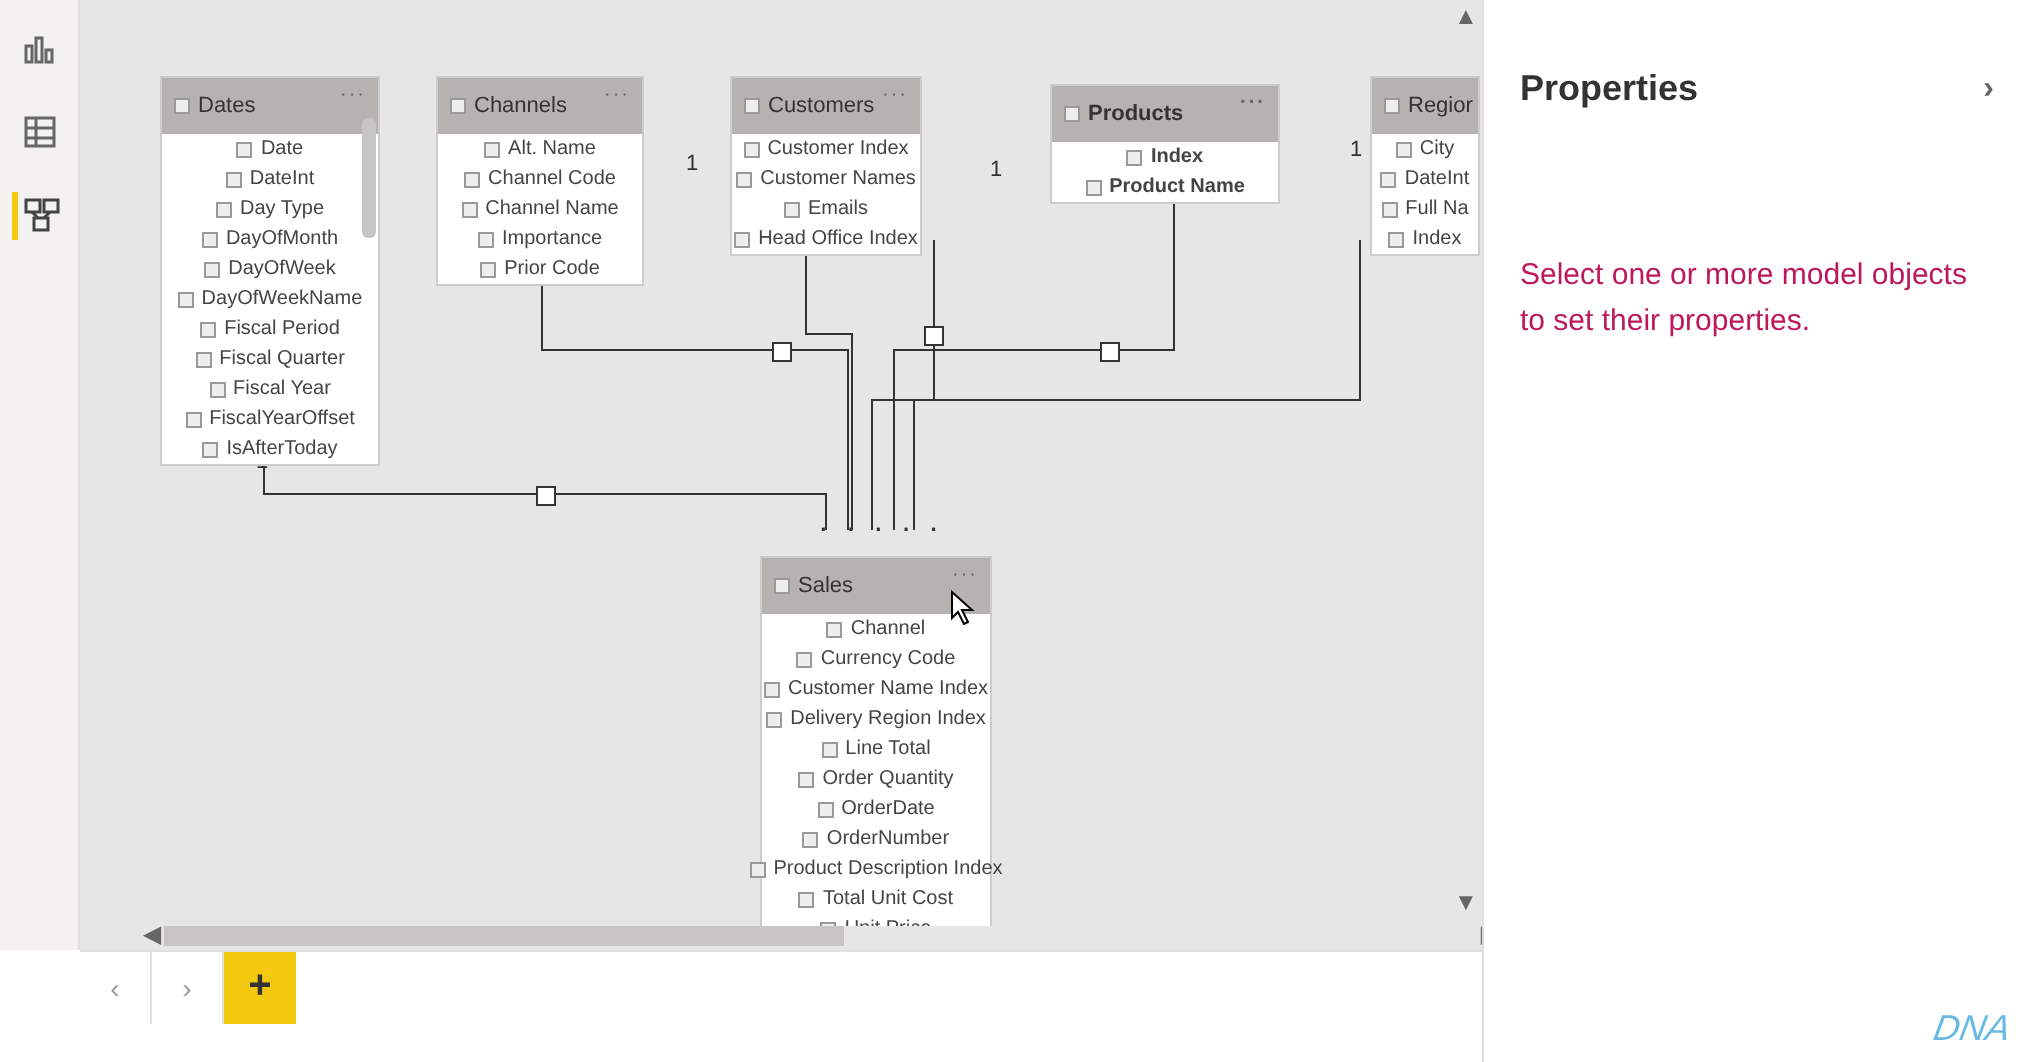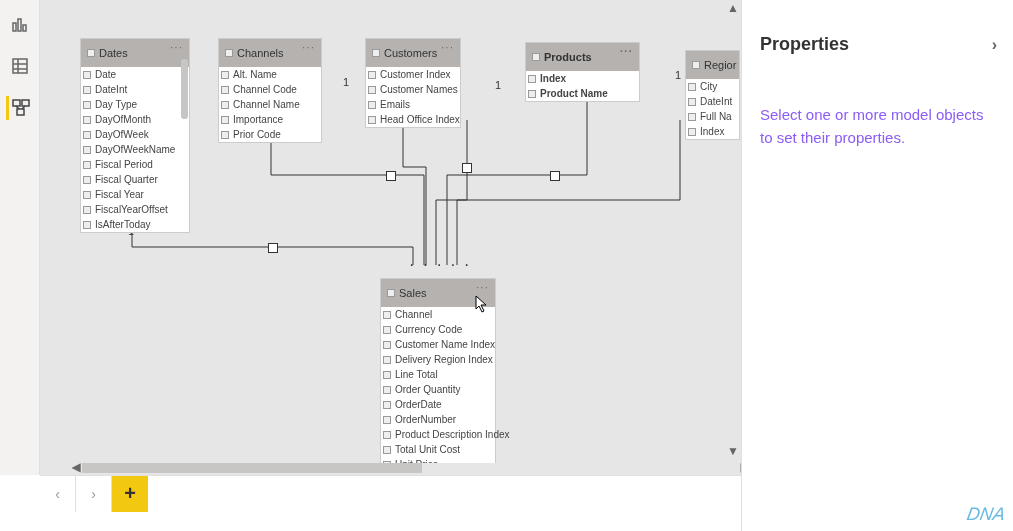--- a/index.html
+++ b/index.html
@@ -67,26 +67,27 @@
     }
     .table-header .dots {
       position: absolute;
       right: 6px;
       top: 3px;
       color: #666;
       letter-spacing: 1px;
       font-size: 10px;
     }
     .table-field {
-      padding: 2px 2px;
+      padding: 2px 20px;
       display: flex;
       align-items: center;
       gap: 4px;
       border-bottom: 0;
       white-space: nowrap;
+      justify-content: center;
     }
     .field-icon {
       display: inline-block;
       width: 8px; height: 8px;
       border: 1px solid #999;
       background: #eee;
       flex-shrink: 0;
     }
     .tbl-scrollbar {
       position: absolute;
@@ -219,23 +220,23 @@
       position: relative;
     }
     .props-chevron {
       position: absolute;
       right: -2px;
       top: 2px;
       font-size: 16px;
       color: #666;
     }
     .props-message {
-      margin-top: 49px;
+      margin-top: 72px;
       font-size: 15px;
-      color: #8b5cf6;
+      color: #be185d;
       line-height: 1.5;
     }
     .cursor-arrow {
       position: absolute;
       width: 14px; height: 18px;
       pointer-events: none;
     }
     .watermark {
       position: absolute;
       right: 8px;
@@ -421,21 +422,21 @@
       <div class="table-field">
           <span class="field-icon"></span>
           <span>Index</span>
         </div>
       <div class="table-field">
           <span class="field-icon"></span>
           <span>Product Name</span>
         </div>
     </div>
 
-    <div class="table-card" style="left:645px; top:38px; width:55px; overflow:hidden;margin-top:12px;">
+    <div class="table-card" style="left:645px; top:38px; width:55px; overflow:hidden;">
       <div class="table-header">
         <span class="field-icon"></span>
         <span>Regior</span>
       </div>
       <div class="table-field">
           <span class="field-icon"></span>
           <span>City</span>
         </div>
       <div class="table-field">
           <span class="field-icon"></span>

